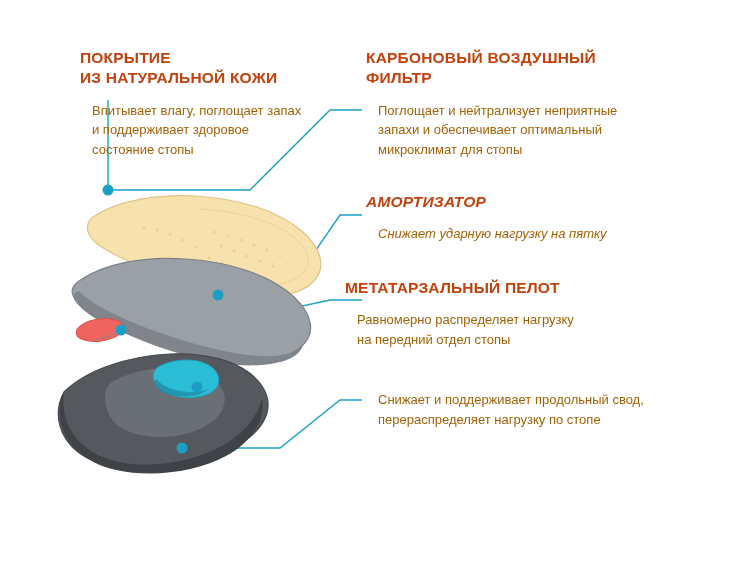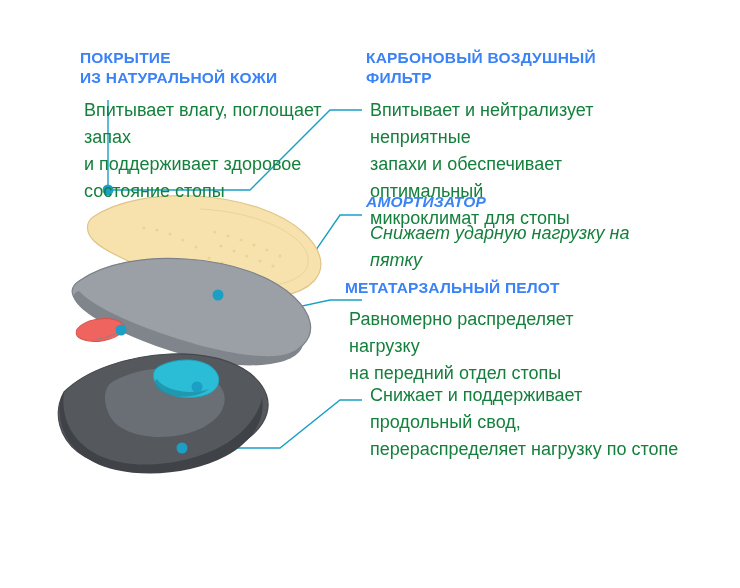--- a/index.html
+++ b/index.html
@@ -18,34 +18,34 @@
     position: absolute;
     left: 0;
     top: 0;
     width: 740px;
     height: 588px;
   }
   .callout {
     position: absolute;
   }
   .callout-title {
-    color: #3b82f6;
+    color: #c2410c;
     font-weight: bold;
     font-size: 15.5px;
     line-height: 1.32;
     letter-spacing: 0.2px;
     text-transform: uppercase;
     margin: 0 0 8px 0;
     white-space: pre-line;
   }
   .callout-body {
-    color: #15803d;
-    font-size: 18px;
+    color: #a16207;
+    font-size: 13px;
     line-height: 1.5;
-    margin: 4px;
+    margin: 12px;
     white-space: pre-line;
   }
   
   #callout-leather  { left: 80px;  top: 48px;  width: 250px; }
   #callout-carbon   { left: 366px; top: 48px;  width: 290px; }
   #callout-shock    { left: 366px; top: 192px; width: 300px; font-style: italic; }
   #callout-metapad  { left: 345px; top: 278px; width: 300px; }
   #callout-arch     { left: 366px; top: 378px; width: 320px; }
 
   svg { display: block; }
@@ -177,21 +177,21 @@
   <p class="callout-title">ПОКРЫТИЕ
 ИЗ НАТУРАЛЬНОЙ КОЖИ</p>
   <p class="callout-body">Впитывает влагу, поглощает запах
 и поддерживает здоровое
 состояние стопы</p>
 </div>
 
 <div class="callout" id="callout-carbon">
   <p class="callout-title">КАРБОНОВЫЙ ВОЗДУШНЫЙ
 ФИЛЬТР</p>
-  <p class="callout-body">Впитывает и нейтрализует неприятные
+  <p class="callout-body">Поглощает и нейтрализует неприятные
 запахи и обеспечивает оптимальный
 микроклимат для стопы</p>
 </div>
 
 <div class="callout" id="callout-shock">
   <p class="callout-title">АМОРТИЗАТОР</p>
   <p class="callout-body">Снижает ударную нагрузку на пятку</p>
 </div>
 
 <div class="callout" id="callout-metapad">

